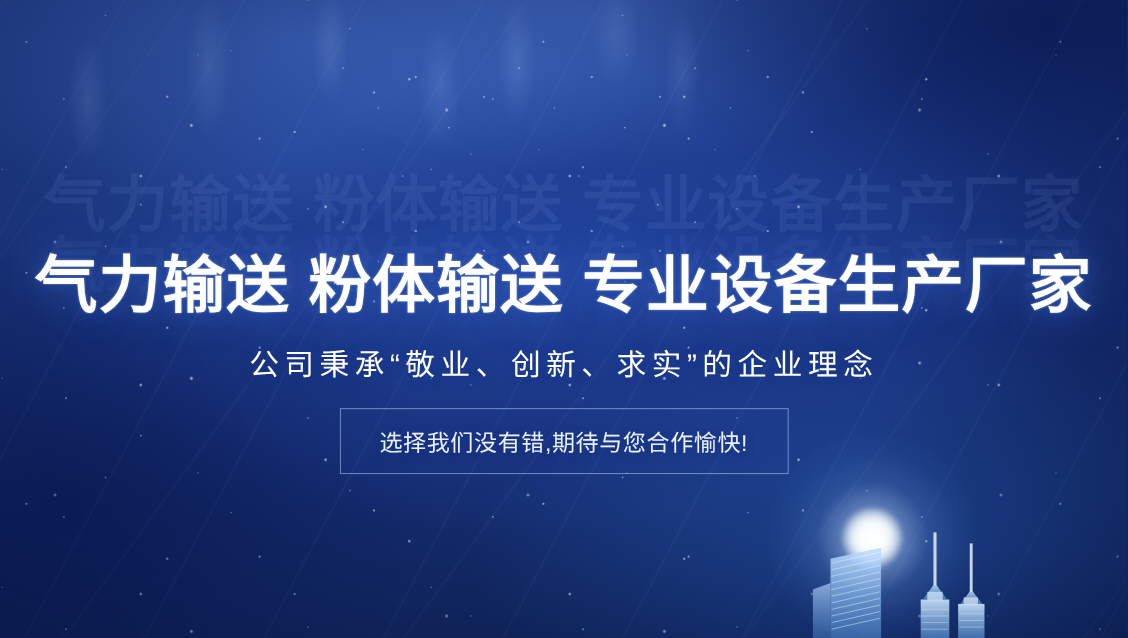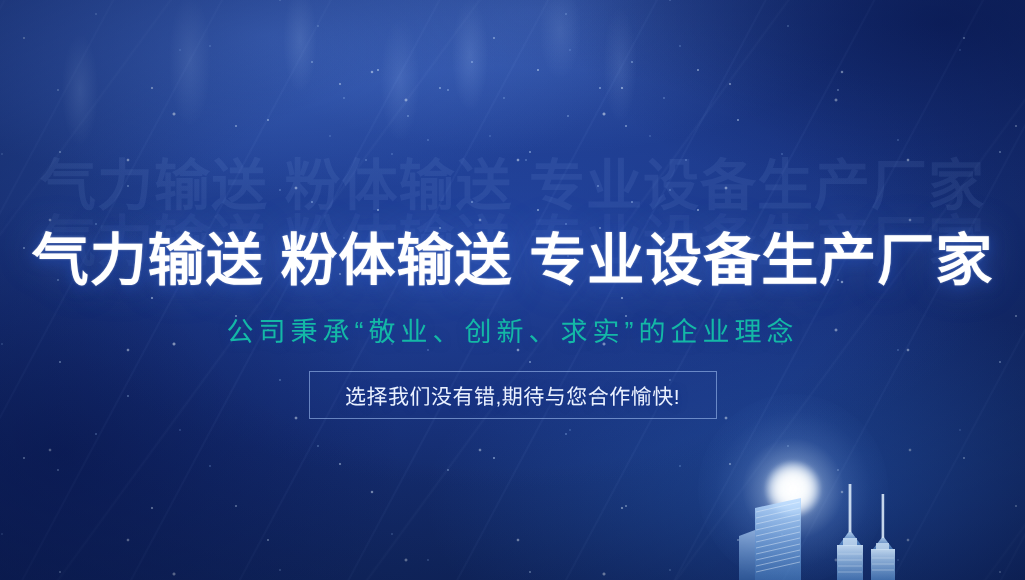--- a/index.html
+++ b/index.html
@@ -240,30 +240,30 @@
     text-shadow:
       0 0 2px rgba(255,255,255,0.45),
       0 2px 14px rgba(30,70,170,0.85),
       0 0 38px rgba(120,170,255,0.35);
   }
 
   .subtitle {
     margin-top: 19px;
     font-size: 27px;
     font-weight: 300;
-    color: #14b8a6;
+    color: #ffffff;
     letter-spacing: 5px;
     white-space: nowrap;
     text-shadow: 0 1px 10px rgba(20,55,150,0.8);
   }
 
   .tagline-box {
     margin-top: 22px;
     width: 408px;
-    height: 48px;
+    height: 60px;
     box-sizing: border-box;
     border: 1px solid rgba(170,200,250,0.55);
     display: flex;
     align-items: center;
     justify-content: center;
     background: rgba(36,70,160,0.10);
   }
   .tagline-text {
     font-size: 21px;
     font-weight: 400;

